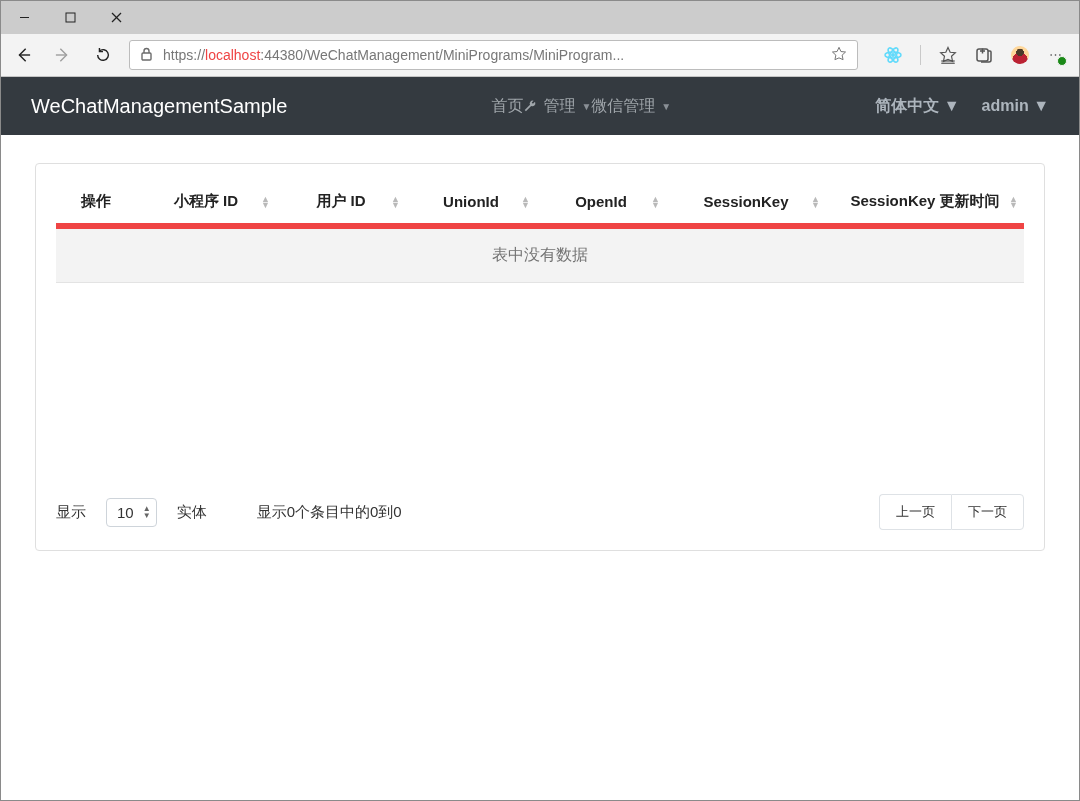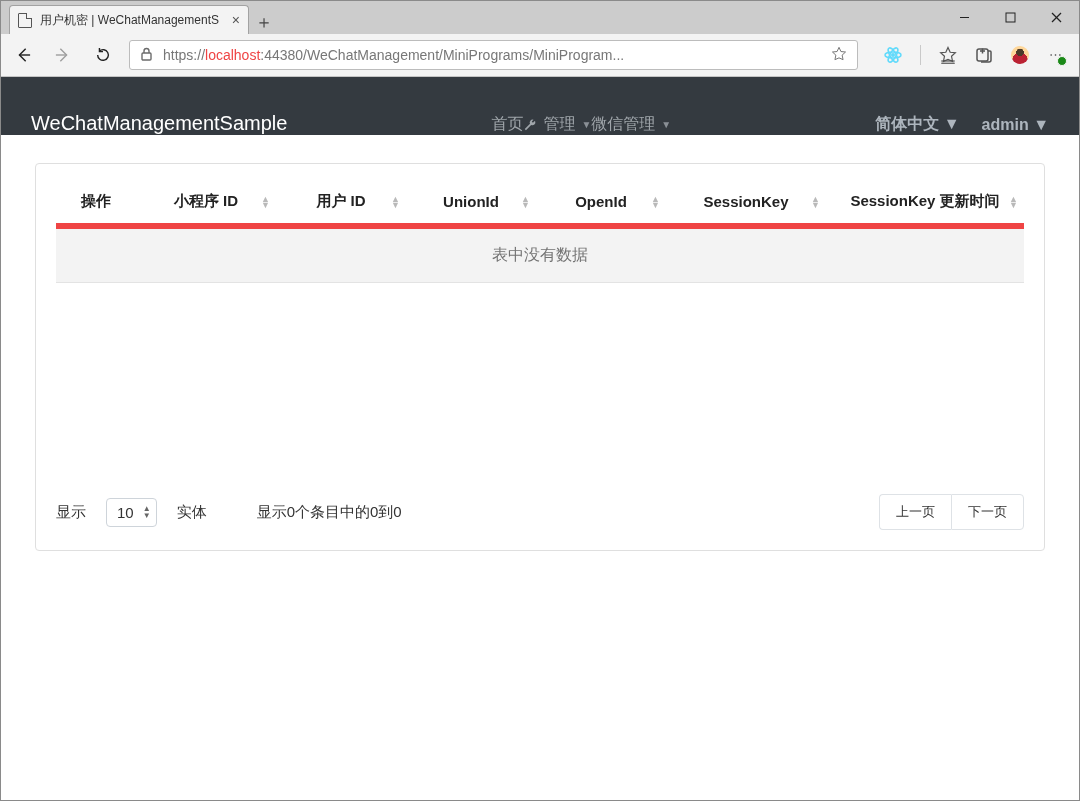--- a/index.html
+++ b/index.html
@@ -153,22 +153,22 @@
     }
     .dots-badge{ position:relative; width:18px; height:18px;}
     .dots-badge::before{content:"⋯"; color:#555; font-size:13px; line-height:18px; display:block; text-align:center; letter-spacing:1px;}
     .dots-badge::after{content:""; position:absolute; right:-2px; bottom:-2px; width:8px; height:8px; background:#1a8917; border-radius:50%; border:1px solid #f3f3f3;}
 
     
     .app-navbar {
       height: 58px;
       background: #343a40;
       display: flex;
-      align-items: flex-end;
-      padding: 0 30px;
+      align-items: center;
+      padding: 16px 30px;
       color: #adb5bd;
       font-size: 16px;
     }
     .brand {
       color: #fff;
       font-size: 20px;
       font-weight: 400;
       margin-right: auto;
     }
     .nav-links { display:flex; align-items:center; }
@@ -267,28 +267,20 @@
 
     .wrench-icon svg,.collections-icon svg,.library-icon svg{display:block;}
 
   </style>
 </head>
 <body>
 
 <div class="window">
 
   <div class="titlebar">
-    <div class="tabstrip">
-      <div class="tab">
-        <span class="favicon"></span>
-        <span class="tab-title">用户机密 | WeChatManagementS</span>
-        <span class="close-x">×</span>
-      </div>
-      <div class="newtab">＋</div>
-    </div>
     <div class="win-controls">
       <div class="wc">
         <svg width="11" height="11">
             <line x1="1" y1="5.5" x2="10" y2="5.5" stroke="#222" stroke-width="1"></line>
           </svg>
       </div>
       <div class="wc">
         <svg width="11" height="11">
             <rect x="1" y="1" width="9" height="9" fill="none" stroke="#222" stroke-width="1"></rect>
           </svg>

